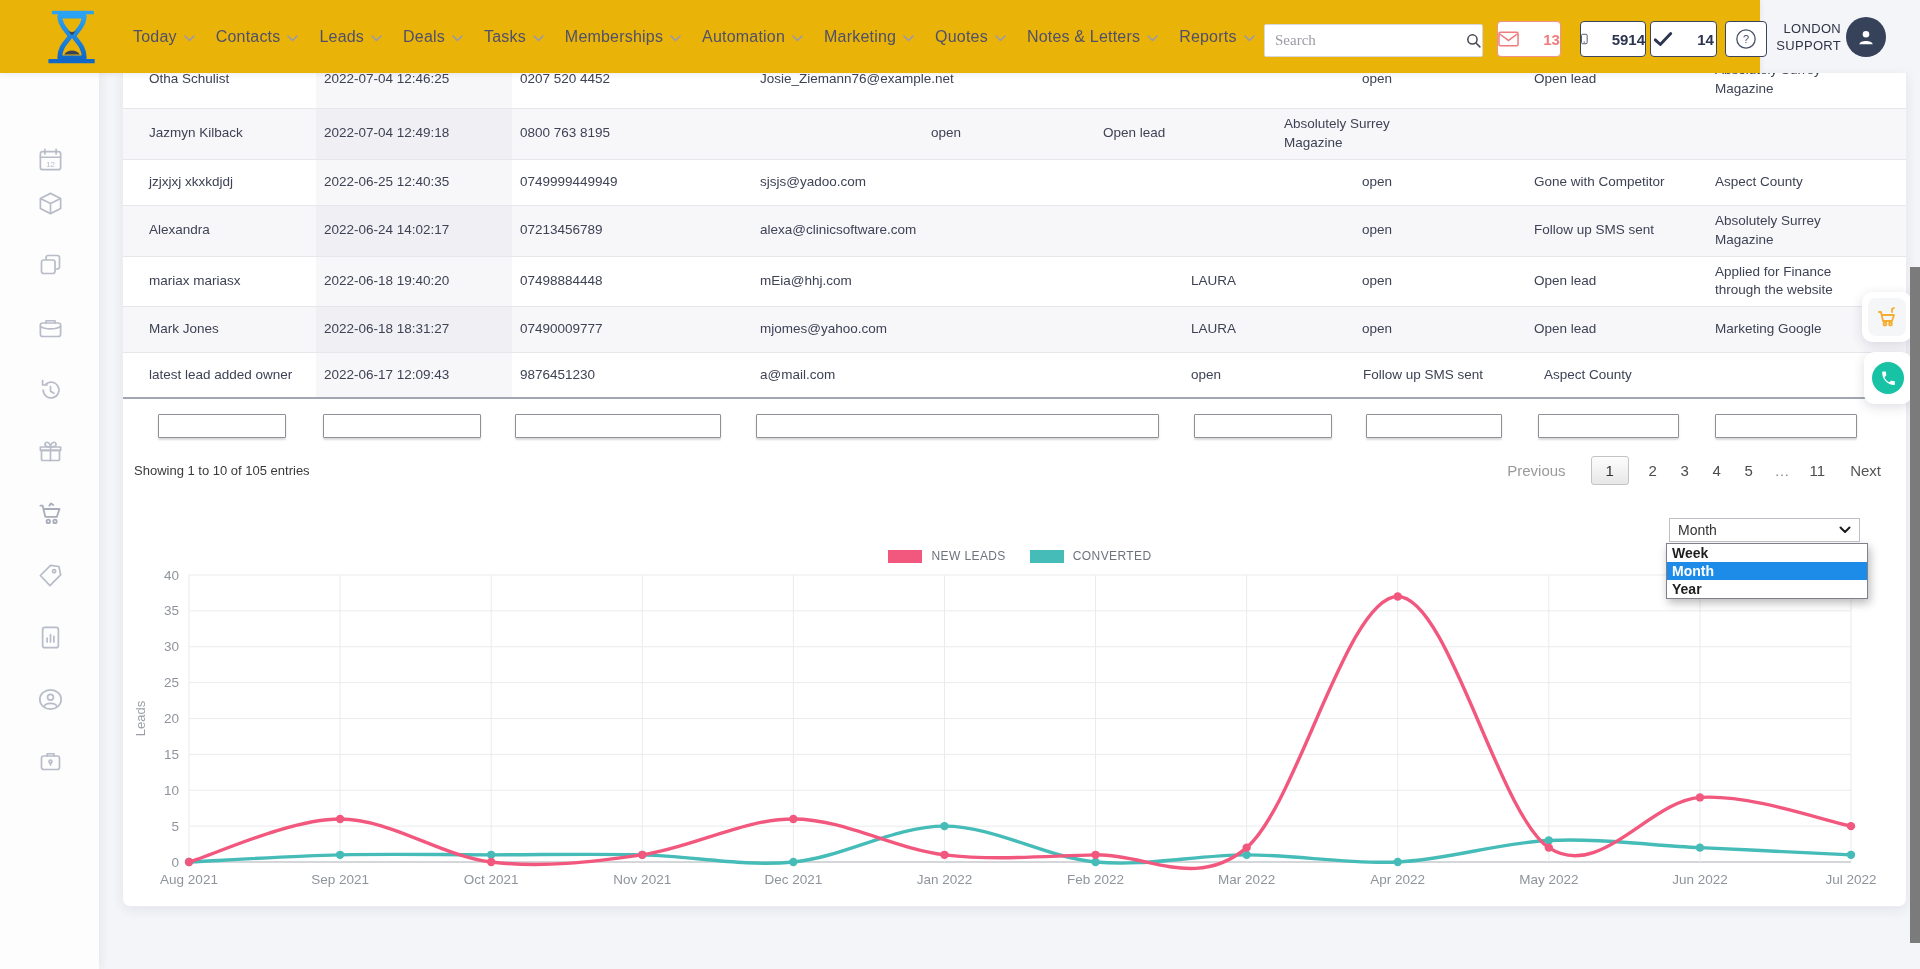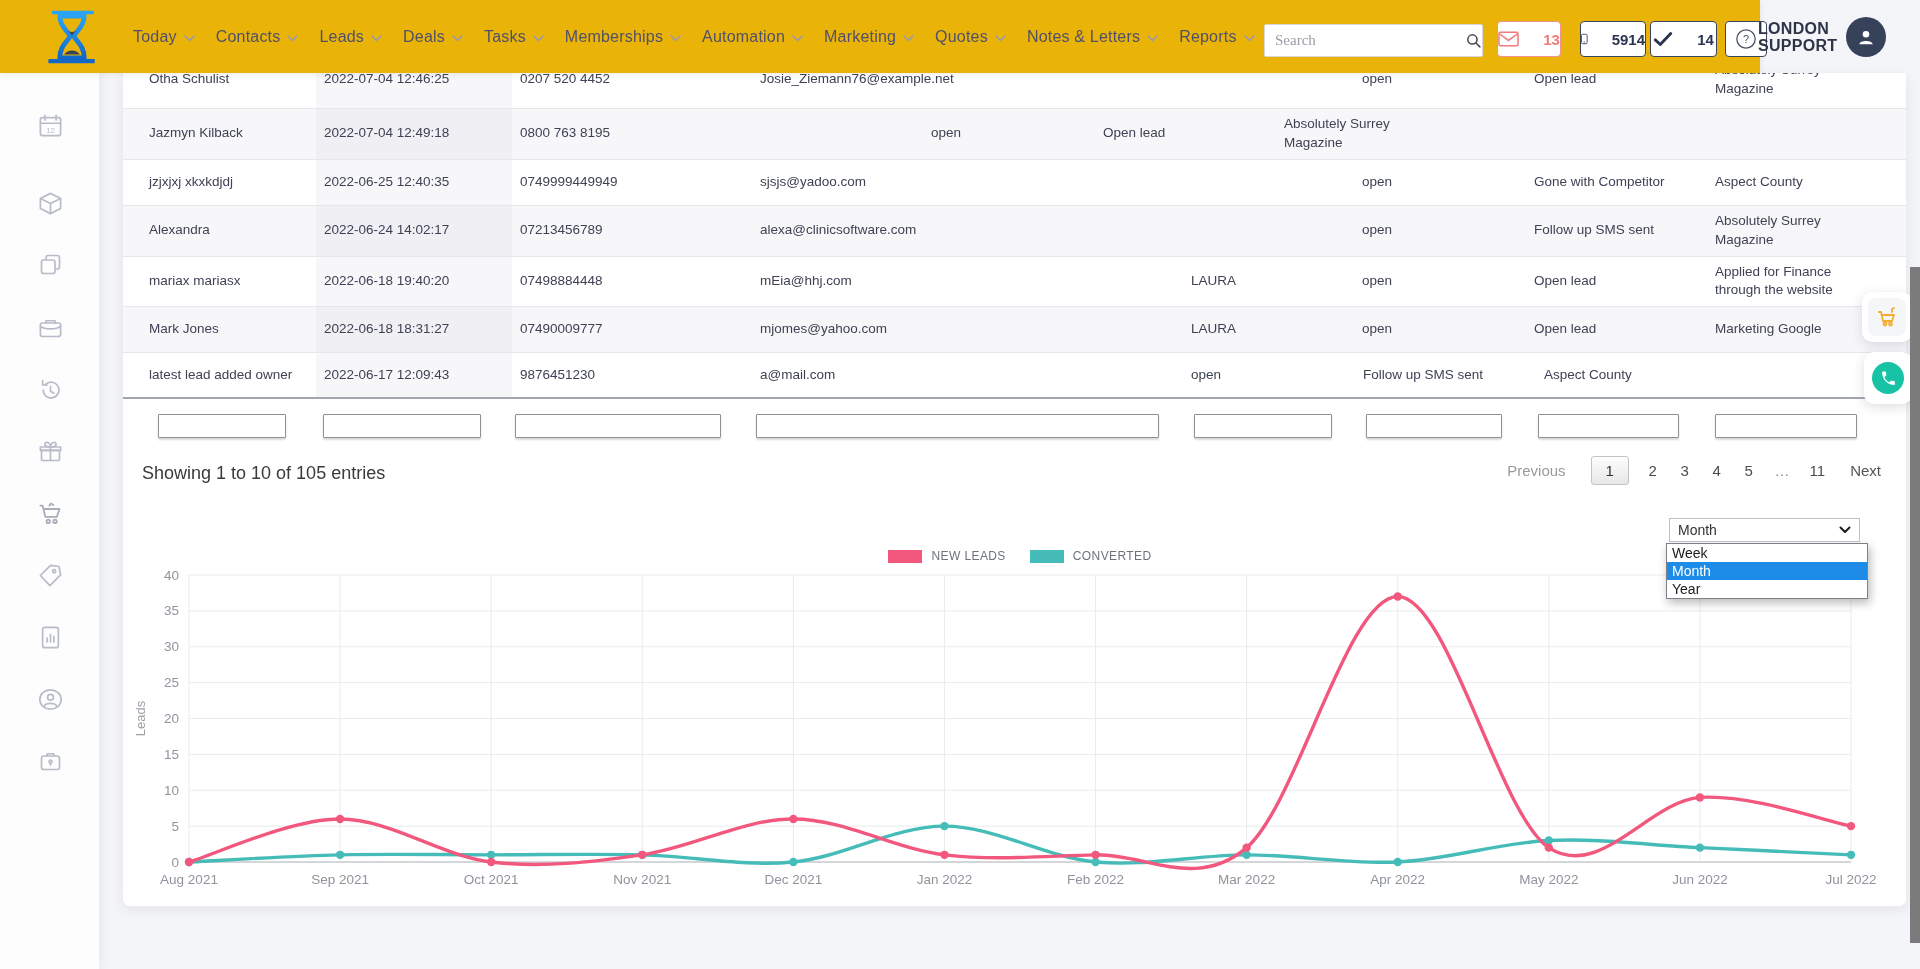--- a/index.html
+++ b/index.html
@@ -22,21 +22,21 @@
   ::placeholder{color:#9b9ba6;opacity:1;}
   .badge{position:absolute;top:21px;height:36px;border-radius:4px;display:flex;align-items:center;
          justify-content:center;gap:24px;background:#fff;box-sizing:border-box;}
   .badge .cnt{font-size:15px;font-weight:600;}
   #badge-mail{left:1497px;width:64px;border:1px solid #f09090;}
   #badge-mail .cnt{color:#ef7d7d;}
   #badge-phone{left:1580px;width:66px;border:1px solid #3a445d;}
   #badge-check{left:1650px;width:67px;border:1px solid #3a445d;}
   #badge-help{left:1725px;width:42px;border:1px solid #3a445d;}
   .badge .cnt.dark{color:#2c3450;}
-  #user-name{position:absolute;left:1758px;top:20px;width:83px;text-align:left;font-size:16px;font-weight:700;
+  #user-name{position:absolute;left:1758px;top:20px;width:83px;text-align:right;font-size:13px;font-weight:400;
              color:#2e3447;line-height:17px;letter-spacing:.3px;}
   #avatar{position:absolute;left:1846px;top:17px;width:40px;height:40px;border-radius:50%;background:#36415a;
           display:flex;align-items:center;justify-content:center;}
 
   
   #sidebar{position:absolute;left:0;top:73px;width:99px;height:896px;background:#fdfdfe;z-index:10;
            box-shadow:2px 0 10px rgba(40,40,70,.07);}
   .side-icon{position:absolute;left:37px;width:27px;height:27px;}
 
   
@@ -64,21 +64,21 @@
 
   
   .f-input{position:absolute;top:341px;height:24px;border:1px solid #8f8f96;border-radius:1px;background:#fff;
            box-shadow:0 2px 2px rgba(0,0,0,.15);box-sizing:border-box;font-family:inherit;font-size:13px;
            padding:0 6px;outline:none;}
   .f-0{left:35px;width:128px;}  .f-1{left:200px;width:158px;} .f-2{left:392px;width:206px;}
   .f-3{left:633px;width:403px;} .f-4{left:1071px;width:138px;}.f-5{left:1243px;width:136px;}
   .f-6{left:1415px;width:141px;}.f-7{left:1592px;width:142px;}
 
   
-  #showing{position:absolute;left:19px;top:390px;font-size:18px;color:#3a3a3a;}
+  #showing{position:absolute;left:11px;top:390px;font-size:13px;color:#3a3a3a;}
   #pagination{position:absolute;right:25px;top:383px;display:flex;align-items:center;font-size:15px;}
   .pg-prev{color:#9a9a9a;margin-right:17px;}
   .pg-num{color:#4c4c4c;margin:0 10px;min-width:12px;text-align:center;}
   .pg-num.active{border:1px solid #c3c3c3;background:linear-gradient(#fdfdfd,#e7e7e7);border-radius:3px;
                  padding:5px 12px;margin:0 8px;color:#333;}
   .pg-ellipsis{color:#8a8a8a;margin:0 10px;}
   .pg-next{color:#555;margin-left:15px;}
 
   
   #legend-row{position:absolute;left:66px;top:476px;width:1662px;display:flex;justify-content:center;
@@ -87,39 +87,39 @@
   .swatch{width:34px;height:13px;margin-right:9px;}
   .legend-label{font-size:12px;color:#6d727b;letter-spacing:.4px;}
   #chart-svg{position:absolute;left:0;top:460px;}
 
   
   #period-select{position:absolute;left:1546px;top:445px;width:191px;height:24px;border:1px solid #bfbfc6;
                  background:#fff;display:flex;align-items:center;justify-content:space-between;
                  padding:0 8px;box-sizing:border-box;font-size:14px;color:#333;z-index:22;}
   #period-listbox{position:absolute;left:1543px;top:470px;width:200px;border:1px solid #80808a;background:#fff;
                   box-shadow:2px 4px 9px rgba(0,0,0,.28);z-index:21;}
-  .opt{height:18px;line-height:18px;padding:0 5px;font-size:14px;font-weight:400;color:#1d1d1d;}
+  .opt{height:18px;line-height:18px;padding:0 5px;font-size:14px;font-weight:700;color:#1d1d1d;}
   .opt.selected{background:#1d8ce8;color:#fff;}
 
   
   .fab{position:absolute;background:#fff;border-radius:10px;box-shadow:0 3px 12px rgba(50,50,90,.16);
        display:flex;align-items:center;justify-content:center;z-index:60;}
   #fab-cart{left:1862px;top:292px;width:50px;height:50px;}
   #fab-cart .tile{width:38px;height:38px;border-radius:8px;background:#f5f6f8;display:flex;align-items:center;justify-content:center;}
   #fab-phone{left:1864px;top:352px;width:48px;height:52px;}
   #phone-circle{width:32px;height:32px;border-radius:50%;background:#17c3a4;display:flex;align-items:center;justify-content:center;}
   #scrollbar-thumb{position:absolute;left:1910px;top:267px;width:10px;height:676px;background:#7b7b7b;z-index:70;}
 </style>
 </head>
 <body>
 
 <div id="page" data-interactable="false">
 
   <nav id="sidebar" data-interactable="false">
-    <div class="side-icon" style="top:39px" data-interactable="true"><svg width="27" height="27" viewBox="0 0 24 24" fill="none" stroke="#b8bcc8" stroke-width="1.5" stroke-linecap="round" stroke-linejoin="round">
+    <div class="side-icon" style="top:73px" data-interactable="true"><svg width="27" height="27" viewBox="0 0 24 24" fill="none" stroke="#b8bcc8" stroke-width="1.5" stroke-linecap="round" stroke-linejoin="round">
           <rect x="3" y="5" width="18" height="16" rx="2"></rect>
           <path d="M7 3v4M17 3v4M3 10h18"></path>
           <text x="12" y="18.5" text-anchor="middle" font-size="7" fill="#b8bcc8" stroke="none" font-family="Liberation Sans, sans-serif">12</text>
         </svg></div>
     <div class="side-icon" style="top:117px" data-interactable="true"><svg width="27" height="27" viewBox="0 0 24 24" fill="none" stroke="#b8bcc8" stroke-width="1.5" stroke-linejoin="round">
           <path d="M12 3l9 4.5v9L12 21l-9-4.5v-9L12 3z"></path>
           <path d="M3 7.5l9 4.5 9-4.5M12 12v9"></path>
         </svg></div>
     <div class="side-icon" style="top:178px" data-interactable="true"><svg width="27" height="27" viewBox="0 0 24 24" fill="none" stroke="#b8bcc8" stroke-width="1.5" stroke-linejoin="round">
           <rect x="4" y="8" width="12" height="12" rx="2"></rect>

